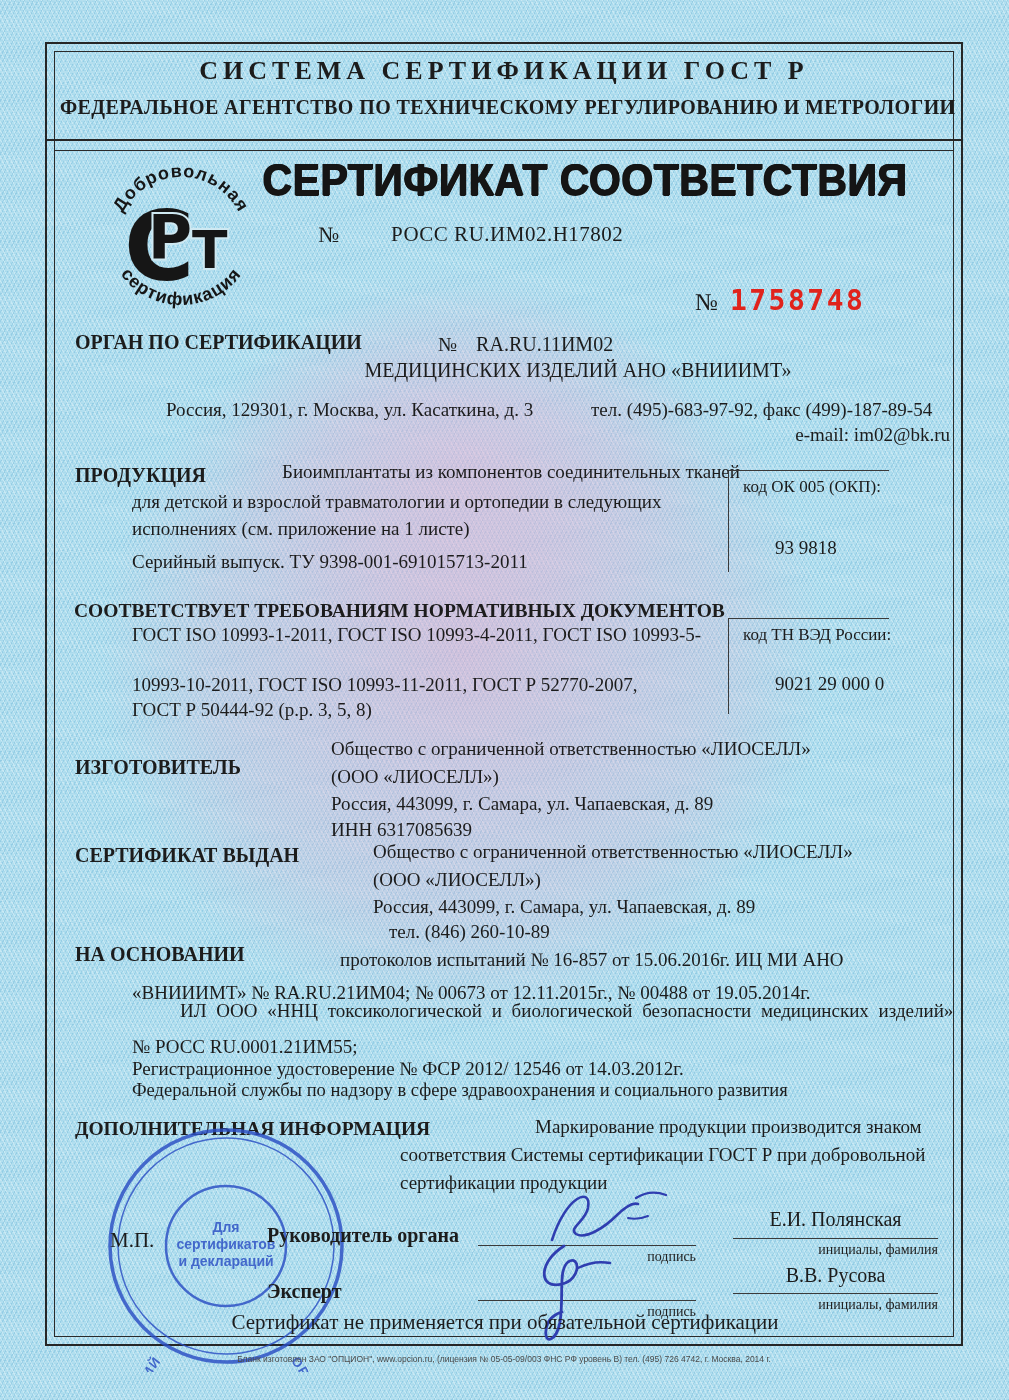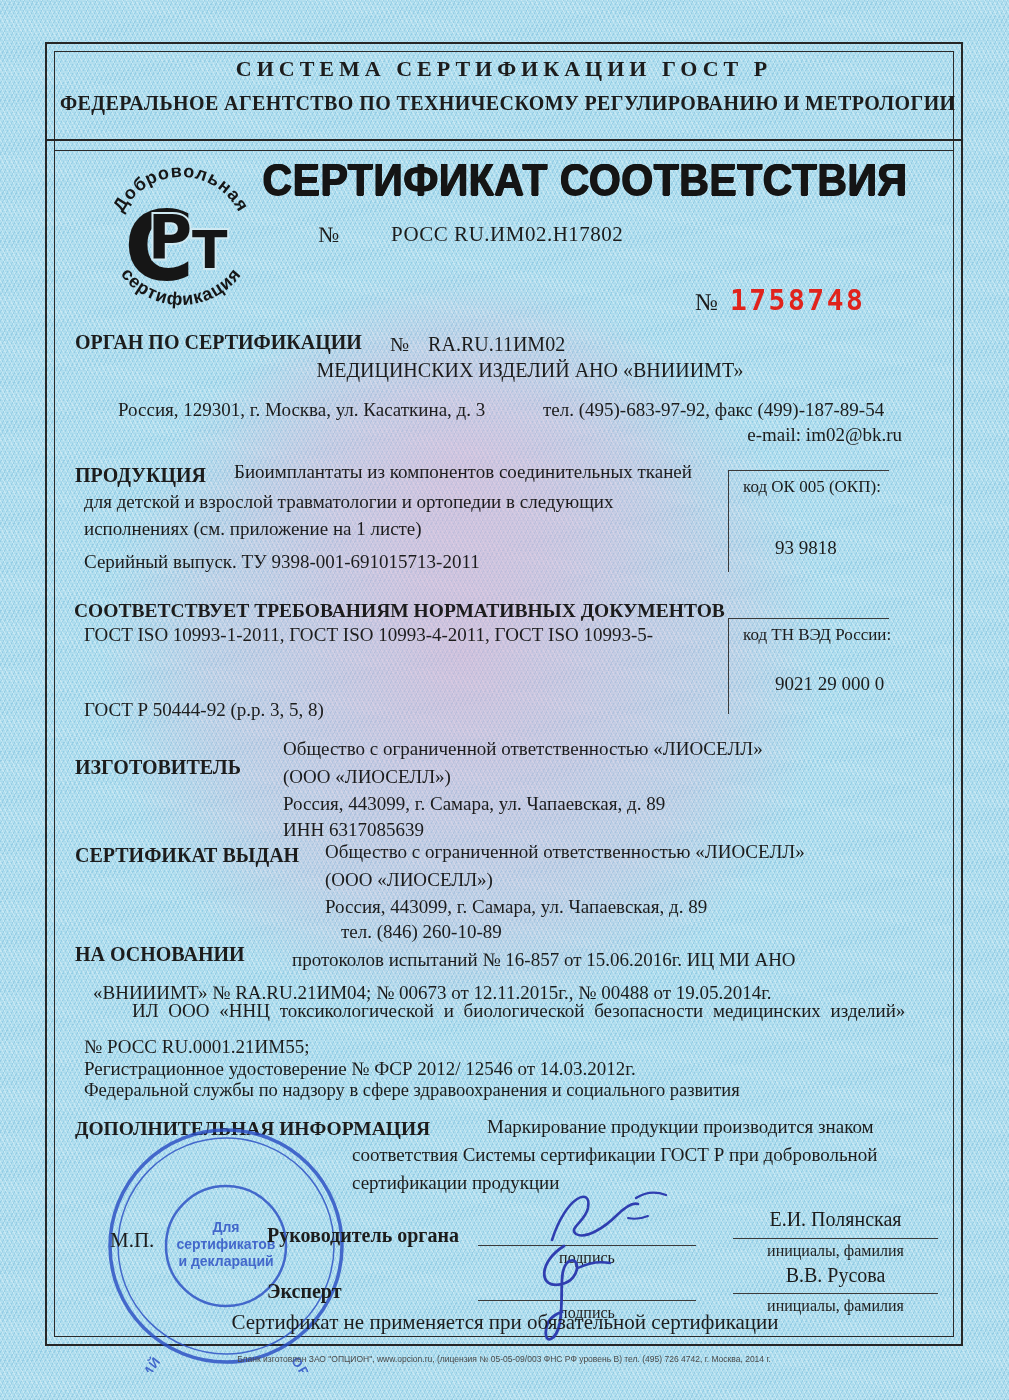--- a/index.html
+++ b/index.html
@@ -18,46 +18,46 @@
       repeating-linear-gradient(63deg, rgba(255,255,255,0.30) 0 1px, rgba(255,255,255,0) 1px 4px),
       repeating-linear-gradient(-63deg, rgba(90,170,208,0.28) 0 1px, rgba(90,170,208,0) 1px 4px),
       repeating-linear-gradient(0deg, rgba(130,195,225,0.18) 0 1px, rgba(130,195,225,0) 1px 3px);
   }
   .abs{position:absolute;}
   .frame{left:45px;top:42px;width:918px;height:1304px;border:2px solid #262626;box-sizing:border-box;}
   .frame-inner{position:absolute;left:7px;top:7px;right:7px;bottom:7px;border:1.5px solid #2a2a2a;}
   .hdr-rule1{left:45px;top:139px;width:918px;border-top:2px solid #262626;}
   .hdr-rule2{left:54px;top:150px;width:900px;border-top:1.5px solid #2a2a2a;}
   .hdr{left:60px;top:56px;width:888px;text-align:center;}
-  .hdr-line1{font-weight:bold;font-size:22px;letter-spacing:5px;white-space:nowrap;}
+  .hdr-line1{font-weight:bold;font-size:26px;letter-spacing:5px;white-space:nowrap;}
   .hdr-line2{font-weight:bold;font-size:20px;letter-spacing:0.4px;margin-top:10px;white-space:nowrap;}
   .title{left:255px;top:156px;width:660px;text-align:center;
     font-family:"Liberation Sans", sans-serif;font-weight:bold;font-size:41px;
     letter-spacing:0.5px;color:#151515;white-space:nowrap;
     text-shadow:0.7px 0 0 #151515,-0.7px 0 0 #151515,0 0.5px 0 #151515;
     transform:scaleY(1.06);transform-origin:top center;}
   .numrow{left:318px;top:222px;font-size:21px;display:flex;}
   .numrow .lbl{font-size:22px;}
   .numrow .val{margin-left:52px;letter-spacing:0.5px;}
   .validity{left:318px;top:261px;font-size:20px;display:flex;align-items:baseline;}
   .validity .vl{font-weight:bold;}
   .validity .c{margin-left:20px;}
   .validity .d1{margin-left:32px;}
   .validity .po{margin-left:78px;font-weight:bold;}
   .validity .d2{margin-left:40px;}
   .blanknum{left:695px;top:284px;display:flex;align-items:baseline;}
   .blanknum .n{font-size:24px;}
   .blanknum .digits{margin-left:12px;font-family:"DejaVu Sans Mono", monospace;font-weight:bold;font-size:28px;letter-spacing:2.5px;}
   .seclabel{font-weight:bold;font-size:20px;white-space:nowrap;}
-  .bodytext{font-size:19px;white-space:nowrap;}
+  .bodytext{font-size:19px;white-space:nowrap;padding-left:48px;}
   .codebox{width:161px;box-sizing:border-box;border-top:1.5px solid #3a3a3a;border-left:1.5px solid #3a3a3a;}
   .codebox .cb-label{padding:6px 0 0 14px;font-size:17px;white-space:nowrap;}
   .codebox .cb-value{position:absolute;font-size:19px;white-space:nowrap;}
   .sig-line{border-bottom:1.5px solid #3a3a3a;}
-  .sub-label{font-size:16px;text-align:center;color:#222;}
+  .sub-label{font-size:14px;text-align:right;color:#222;}
   .name{font-size:20px;text-align:center;white-space:nowrap;}
   .footer-note{left:150px;top:1310px;width:710px;text-align:center;font-size:21px;white-space:nowrap;}
   .print-info{left:104px;top:1354px;width:800px;text-align:center;font-size:8.5px;color:#4a4a4a;font-family:"Liberation Sans", sans-serif;}
   .stamp{opacity:0.82;}
 </style>
 </head>
 <body>
 
 <div class="page">
 
@@ -116,41 +116,42 @@
   <div class="abs bodytext" style="left:84px;top:491px;">для детской  и взрослой травматологии и ортопедии в следующих</div>
   <div class="abs bodytext" style="left:84px;top:518px;">исполнениях (см. приложение на 1 листе)</div>
   <div class="abs bodytext" style="left:84px;top:551px;">Серийный выпуск.  ТУ 9398-001-691015713-2011</div>
   <div class="abs codebox" style="left:728px;top:470px;height:102px;">
     <div class="cb-label">код ОК 005 (ОКП):</div>
     <div class="cb-value" style="left:46px;top:66px;">93 9818</div>
   </div>
 
   <div class="abs seclabel" style="left:74px;top:600px;font-size:19.5px;">СООТВЕТСТВУЕТ ТРЕБОВАНИЯМ НОРМАТИВНЫХ ДОКУМЕНТОВ</div>
   <div class="abs bodytext" style="left:84px;top:624px;">ГОСТ ISO 10993-1-2011, ГОСТ ISO 10993-4-2011,  ГОСТ ISO 10993-5-</div>
+  <div class="abs bodytext" style="left:84px;top:674px;">10993-10-2011, ГОСТ ISO 10993-11-2011,  ГОСТ Р 52770-2007,</div>
   <div class="abs bodytext" style="left:84px;top:699px;">ГОСТ Р 50444-92 (р.р. 3, 5, 8)</div>
   <div class="abs codebox" style="left:728px;top:618px;height:96px;">
     <div class="cb-label">код ТН ВЭД России:</div>
     <div class="cb-value" style="left:46px;top:54px;">9021 29 000 0</div>
   </div>
 
   <div class="abs seclabel" style="left:75px;top:756px;">ИЗГОТОВИТЕЛЬ</div>
   <div class="abs bodytext" style="left:283px;top:738px;">Общество с ограниченной ответственностью «ЛИОСЕЛЛ»</div>
   <div class="abs bodytext" style="left:283px;top:766px;">(ООО «ЛИОСЕЛЛ»)</div>
   <div class="abs bodytext" style="left:283px;top:793px;">Россия, 443099, г. Самара, ул. Чапаевская, д. 89</div>
   <div class="abs bodytext" style="left:283px;top:819px;">ИНН 6317085639</div>
 
   <div class="abs seclabel" style="left:75px;top:844px;">СЕРТИФИКАТ ВЫДАН</div>
   <div class="abs bodytext" style="left:325px;top:841px;">Общество с ограниченной ответственностью «ЛИОСЕЛЛ»</div>
   <div class="abs bodytext" style="left:325px;top:869px;">(ООО «ЛИОСЕЛЛ»)</div>
   <div class="abs bodytext" style="left:325px;top:896px;">Россия, 443099, г. Самара, ул. Чапаевская, д. 89</div>
   <div class="abs bodytext" style="left:325px;top:921px;margin-left:16px;">тел. (846) 260-10-89</div>
 
   <div class="abs seclabel" style="left:75px;top:943px;">НА ОСНОВАНИИ</div>
   <div class="abs bodytext" style="left:292px;top:949px;">протоколов испытаний № 16-857 от 15.06.2016г.  ИЦ МИ АНО</div>
-  <div class="abs bodytext" style="left:84px;top:982px;margin-left:9px;">«ВНИИИМТ» № RA.RU.21ИМ04; № 00673 от 12.11.2015г., № 00488 от 19.05.2014г.</div>
+  <div class="abs bodytext" style="left:84px;top:982px;">«ВНИИИМТ» № RA.RU.21ИМ04; № 00673 от 12.11.2015г., № 00488 от 19.05.2014г.</div>
   <div class="abs bodytext" style="left:84px;top:1000px;word-spacing:5px;margin-left:48px;">ИЛ ООО «ННЦ токсикологической и биологической безопасности медицинских изделий»</div>
   <div class="abs bodytext" style="left:84px;top:1036px;">№ РОСС RU.0001.21ИМ55;</div>
   <div class="abs bodytext" style="left:84px;top:1058px;">Регистрационное удостоверение  № ФСР 2012/ 12546 от 14.03.2012г.</div>
   <div class="abs seclabel" style="left:75px;top:1118px;font-size:19.5px;">ДОПОЛНИТЕЛЬНАЯ ИНФОРМАЦИЯ</div>
 
   <div class="abs bodytext" style="left:84px;top:1080px;font-size:18.5px;">Федеральной службы по надзору в сфере здравоохранения и социального развития</div>
   <div class="abs bodytext" style="left:352px;top:1144px;">соответствия Системы сертификации ГОСТ Р при добровольной</div>
   <div class="abs bodytext" style="left:487px;top:1116px;">Маркирование продукции производится знаком</div>
   <div class="abs bodytext" style="left:352px;top:1172px;">сертификации продукции</div>
 

